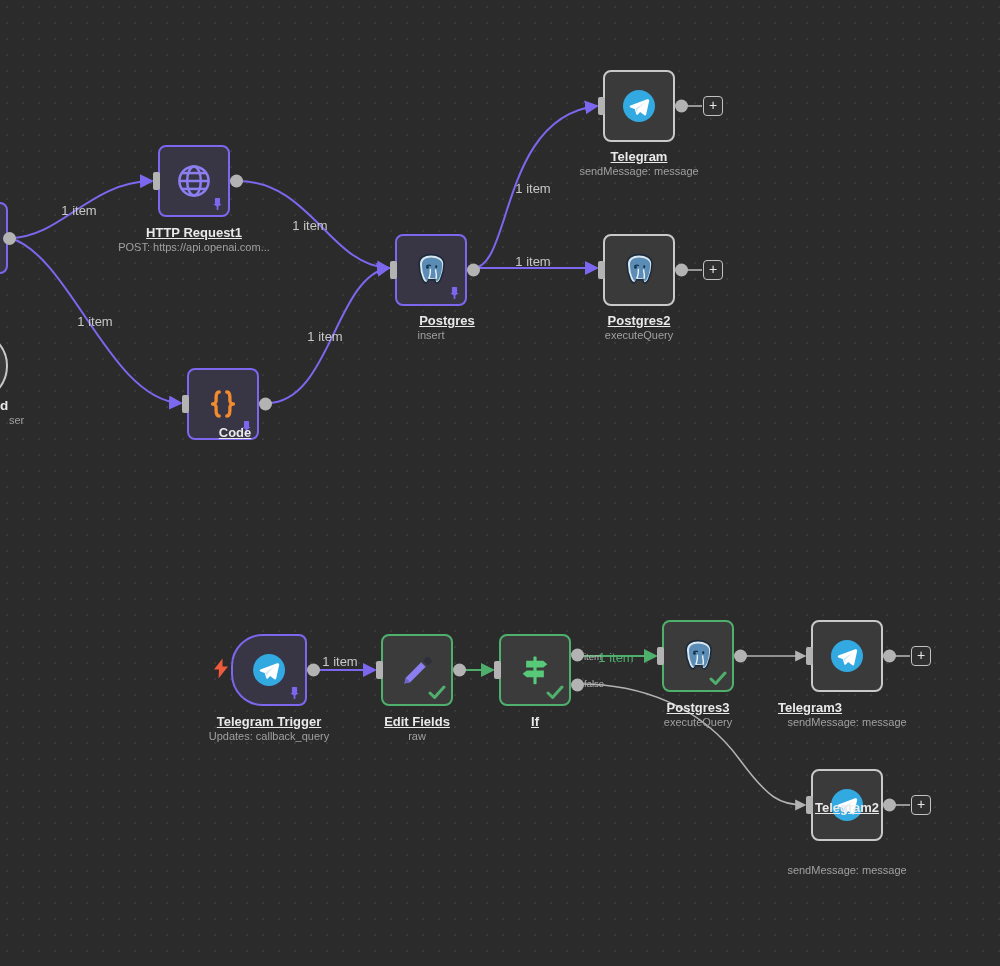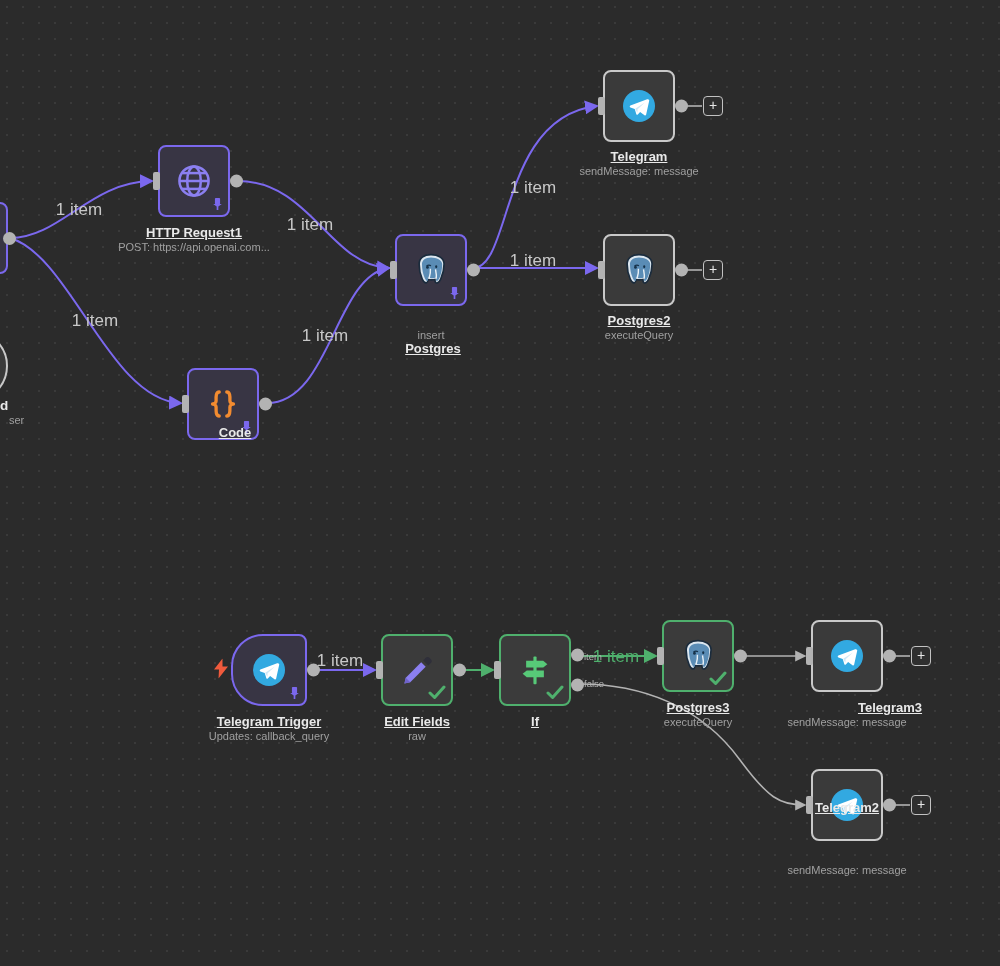--- a/index.html
+++ b/index.html
@@ -89,21 +89,21 @@
   
   .branch-lbl {
     position:absolute;
     font-size:9.5px; color:#b6b6b6;
     white-space:nowrap;
   }
 
   
   .wire-lbl {
     position:absolute;
-    font-size:17px; color:#c8c8c8;
+    font-size:13px; color:#c8c8c8;
     white-space:nowrap;
     transform:translate(-50%,-50%);
   }
   .wire-lbl.green { color:#4fb06d; }
 
   
   .plus-btn {
     position:absolute;
     width:20px; height:20px;
     border:1.5px solid #c2c2c2;
@@ -247,21 +247,21 @@
         <path d="M19.8 15.5 c.6 3 .9 5.5.6 7.7" stroke="#e8f0f6" stroke-width="1.2" fill="none"></path>
       </svg>
     </div>
     <div class="pin-glyph">
       <svg width="11" height="12" viewBox="0 0 12 14" fill="#7b68ee">
         <rect x="3" y="0" width="6" height="7" rx="1"></rect>
         <path d="M1 7 h10 l-4 3 v4 h-2 v-4 z"></path>
       </svg>
     </div>
   </div>
-  <div class="node-label" style="left:433px; top:313px;margin-top:28px;">Postgres</div>
+  <div class="node-label" style="left:447px; top:313px;">Postgres</div>
   <div class="node-sub" style="left:431px; top:328px;">insert</div>
 
   <div class="node plain" style="left:603px; top:70px;">
     <div class="port-in"></div>
     <div class="port-out"></div>
     <div class="node-icon">
       <svg width="40" height="40" viewBox="0 0 40 40">
         <circle cx="20" cy="20" r="16" fill="#32a9e1"></circle>
         <path d="M28.8 13 L11.4 19.6 c-.9.35-.88 1.62.02 1.93 l4.3 1.5 1.64 5.1
                  c.2.63 1 .8 1.45.32 l2.3-2.43 4.4 3.25 c.6.44 1.45.12 1.6-.6
@@ -396,21 +396,21 @@
     <div class="node-icon">
       <svg width="40" height="40" viewBox="0 0 40 40">
         <circle cx="20" cy="20" r="16" fill="#32a9e1"></circle>
         <path d="M28.8 13 L11.4 19.6 c-.9.35-.88 1.62.02 1.93 l4.3 1.5 1.64 5.1
                  c.2.63 1 .8 1.45.32 l2.3-2.43 4.4 3.25 c.6.44 1.45.12 1.6-.6
                  l3.1-13.9 c.17-.78-.6-1.4-1.37-1.1 Z" fill="#ffffff"></path>
         <path d="M16.2 22.7 L25.9 16.6 L18.6 23.3 l-.2 3.4 Z" fill="#cfe7f5"></path>
       </svg>
     </div>
   </div>
-  <div class="node-label" style="left:890px; top:700px;">Telegram3</div>
+  <div class="node-label" style="left:810px; top:700px;">Telegram3</div>
   <div class="node-sub" style="left:847px; top:715px;">sendMessage: message</div>
 
   <div class="node plain" style="left:811px; top:769px;">
     <div class="port-in"></div>
     <div class="port-out"></div>
     <div class="node-icon">
       <svg width="40" height="40" viewBox="0 0 40 40">
         <circle cx="20" cy="20" r="16" fill="#32a9e1"></circle>
         <path d="M28.8 13 L11.4 19.6 c-.9.35-.88 1.62.02 1.93 l4.3 1.5 1.64 5.1
                  c.2.63 1 .8 1.45.32 l2.3-2.43 4.4 3.25 c.6.44 1.45.12 1.6-.6

